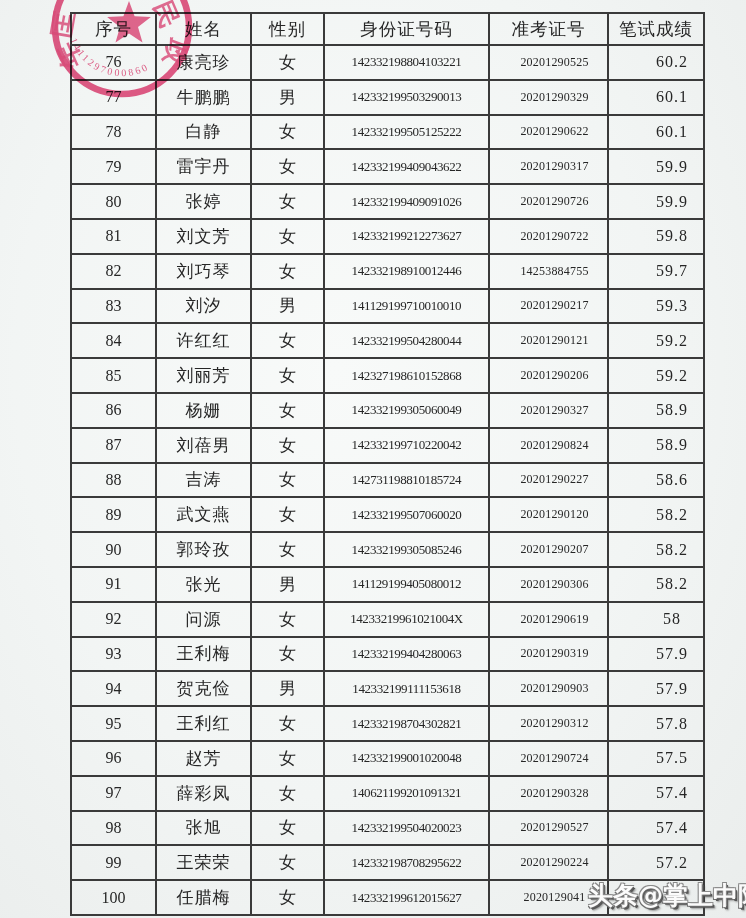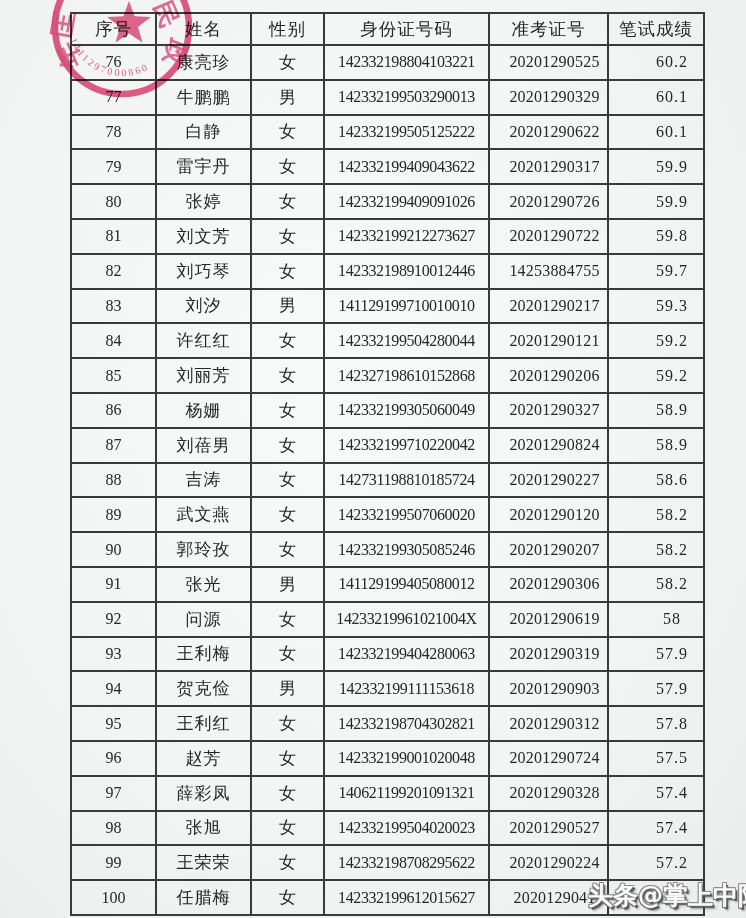--- a/index.html
+++ b/index.html
@@ -19,22 +19,22 @@
     text-align:center;vertical-align:middle;
     color:#262626;padding:0;
     overflow:hidden;white-space:nowrap;
   }
   table.results{border:2px solid #2b2b2b;}
   thead th{height:30px;font-size:17.5px;font-weight:normal;letter-spacing:1px;}
   tbody td{height:32.8px;font-size:16.5px;}
   tbody td.c0{font-size:16px;}
   tbody td.c1{font-size:17px;letter-spacing:1px;}
   tbody td.c2{font-size:17px;}
-  tbody td.c3{font-size:16px;letter-spacing:-0.4px;}
-  tbody td.c4{font-size:16px;letter-spacing:0.2px;padding-left:12px;}
+  tbody td.c3{font-size:13px;letter-spacing:-0.4px;}
+  tbody td.c4{font-size:12px;letter-spacing:0.2px;padding-left:12px;}
   tbody td.c5{font-size:16px;letter-spacing:1px;padding-left:32px;}
   
   .seal{
     position:absolute;left:18px;top:0;width:230px;height:125px;
     mix-blend-mode:multiply;opacity:0.88;pointer-events:none;
   }
   .seal text{font-family:"Liberation Serif","DejaVu Serif",serif;}
   
   .watermark{
     position:absolute;left:588px;top:881px;

